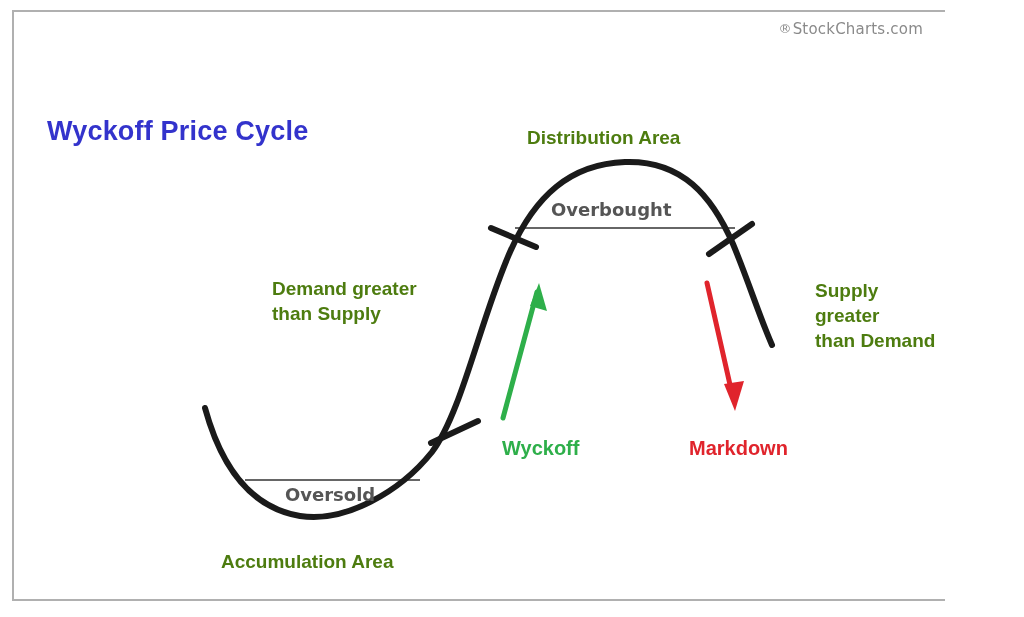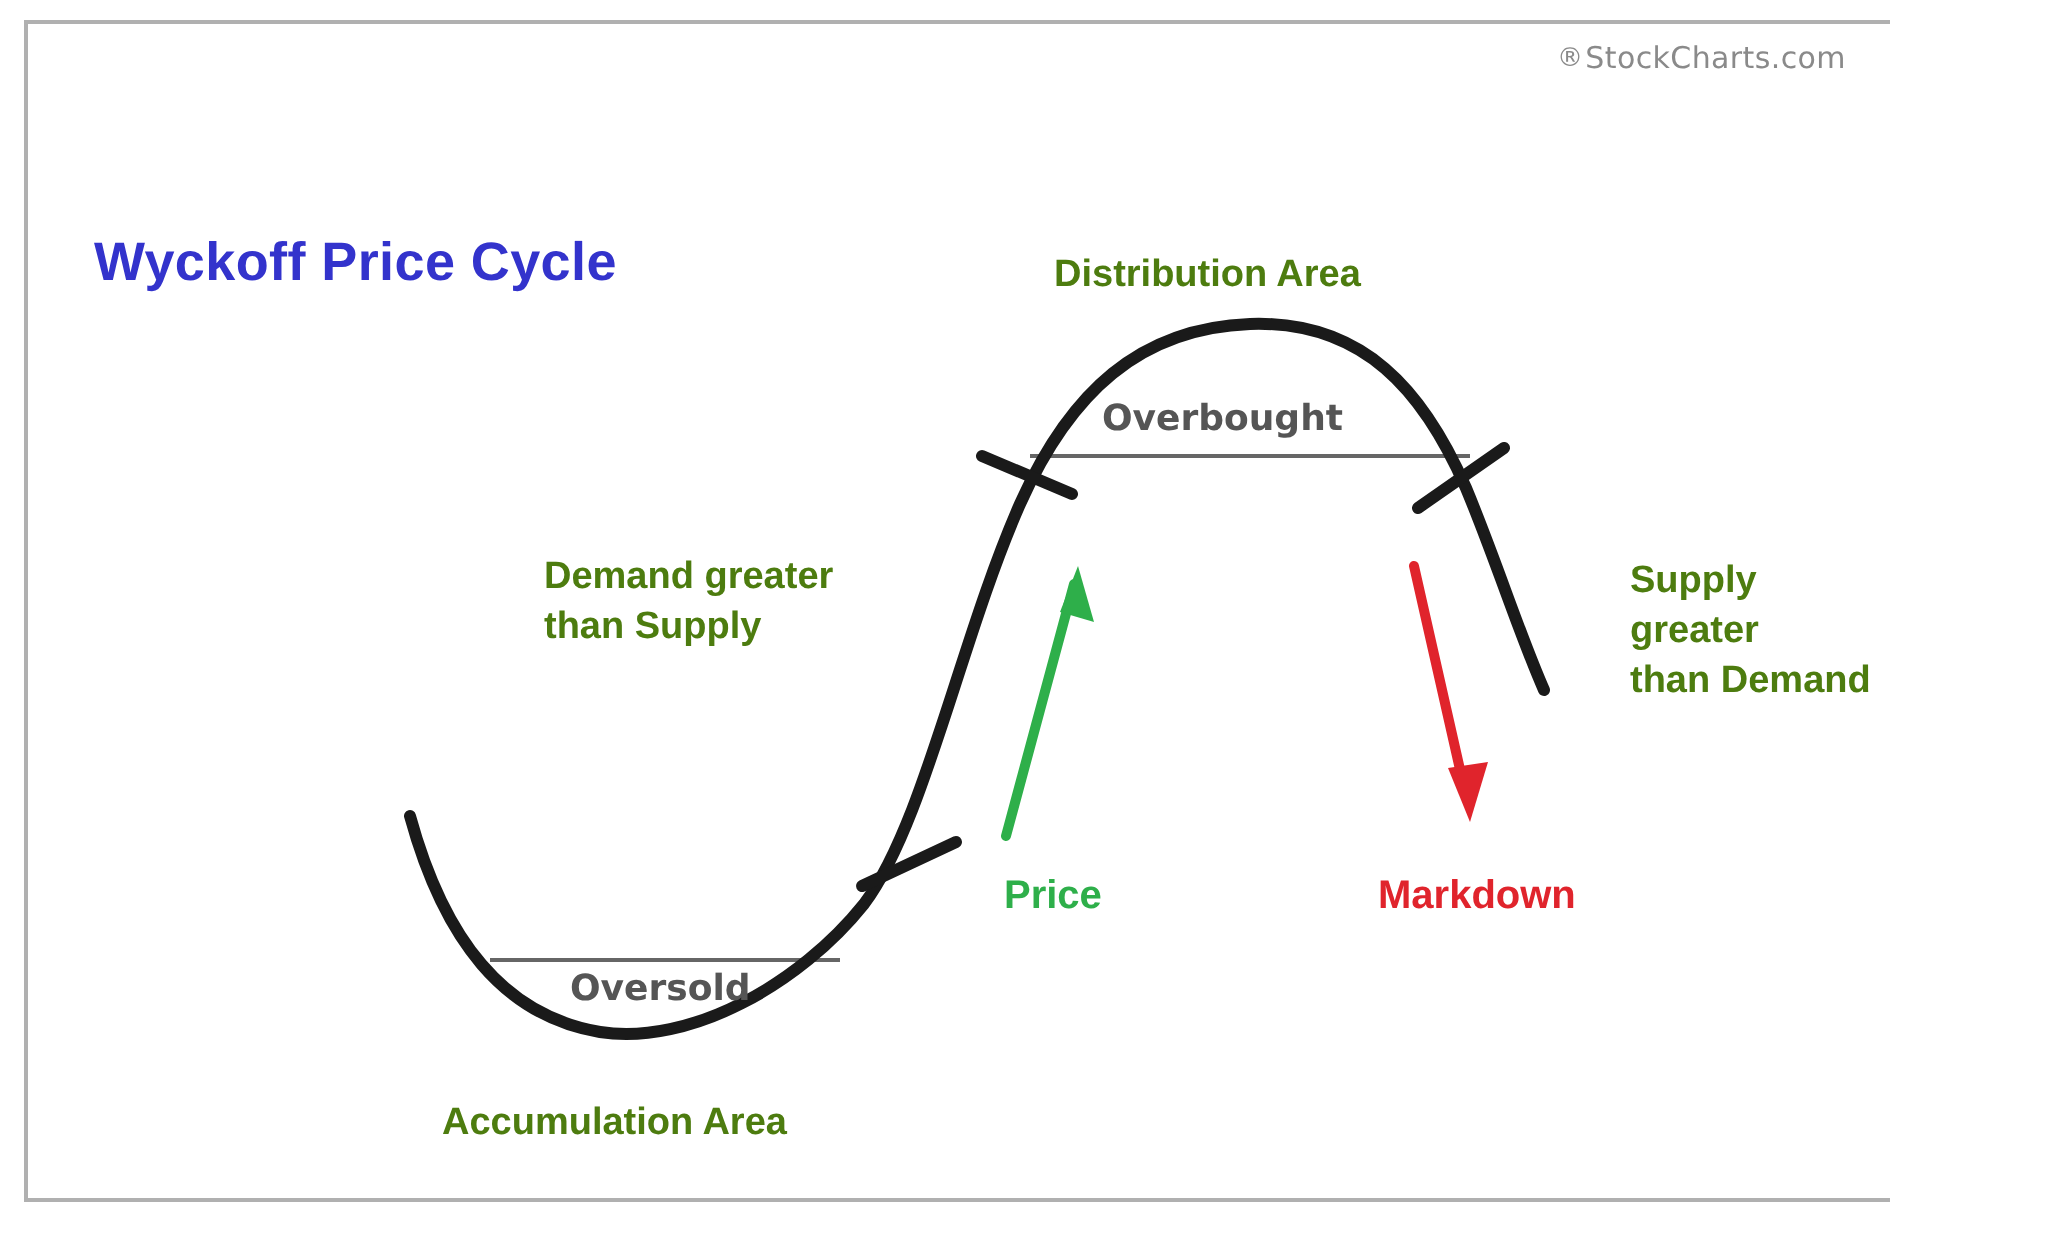--- a/index.html
+++ b/index.html
@@ -140,16 +140,16 @@
   <div class="annot" id="lbl-distribution">Distribution Area</div>
   <div class="annot" id="lbl-accumulation">Accumulation Area</div>
   <div class="annot" id="lbl-demand">Demand greater
 than Supply</div>
   <div class="annot" id="lbl-supply">Supply greater
 than Demand</div>
 
   <div class="zone-lbl" id="lbl-overbought">Overbought</div>
   <div class="zone-lbl" id="lbl-oversold">Oversold</div>
 
-  <div class="phase-lbl" id="lbl-markup">Price</div>
+  <div class="phase-lbl" id="lbl-markup">Wyckoff</div>
   <div class="phase-lbl" id="lbl-markdown">Markdown</div>
 
 </div>
 
 </body></html>

